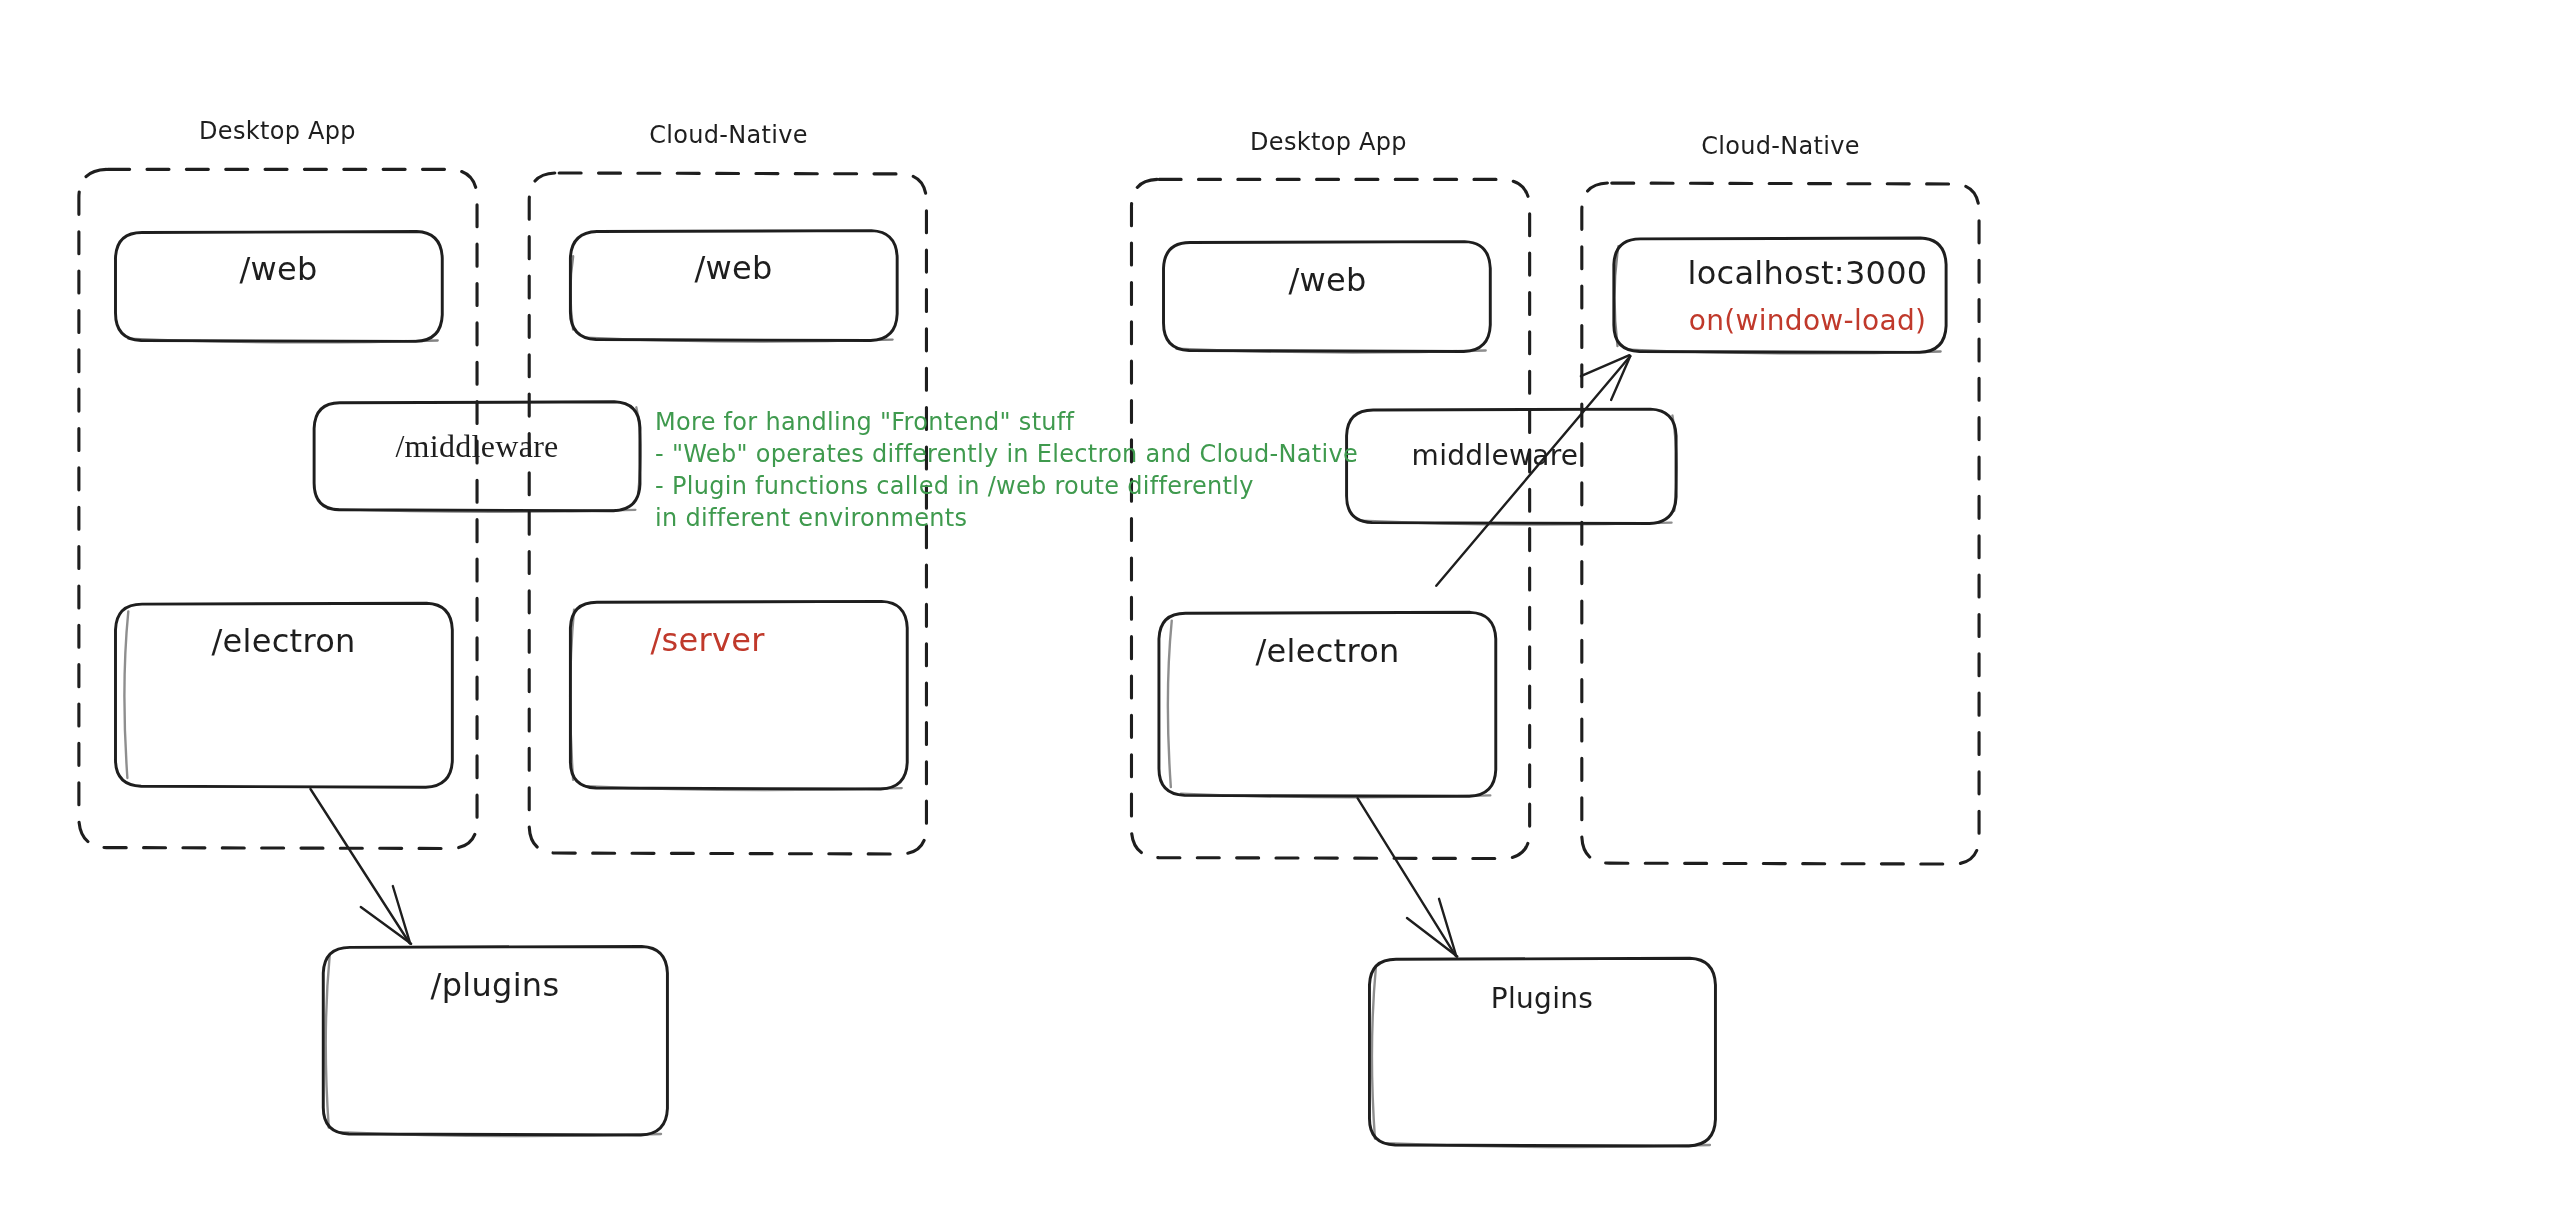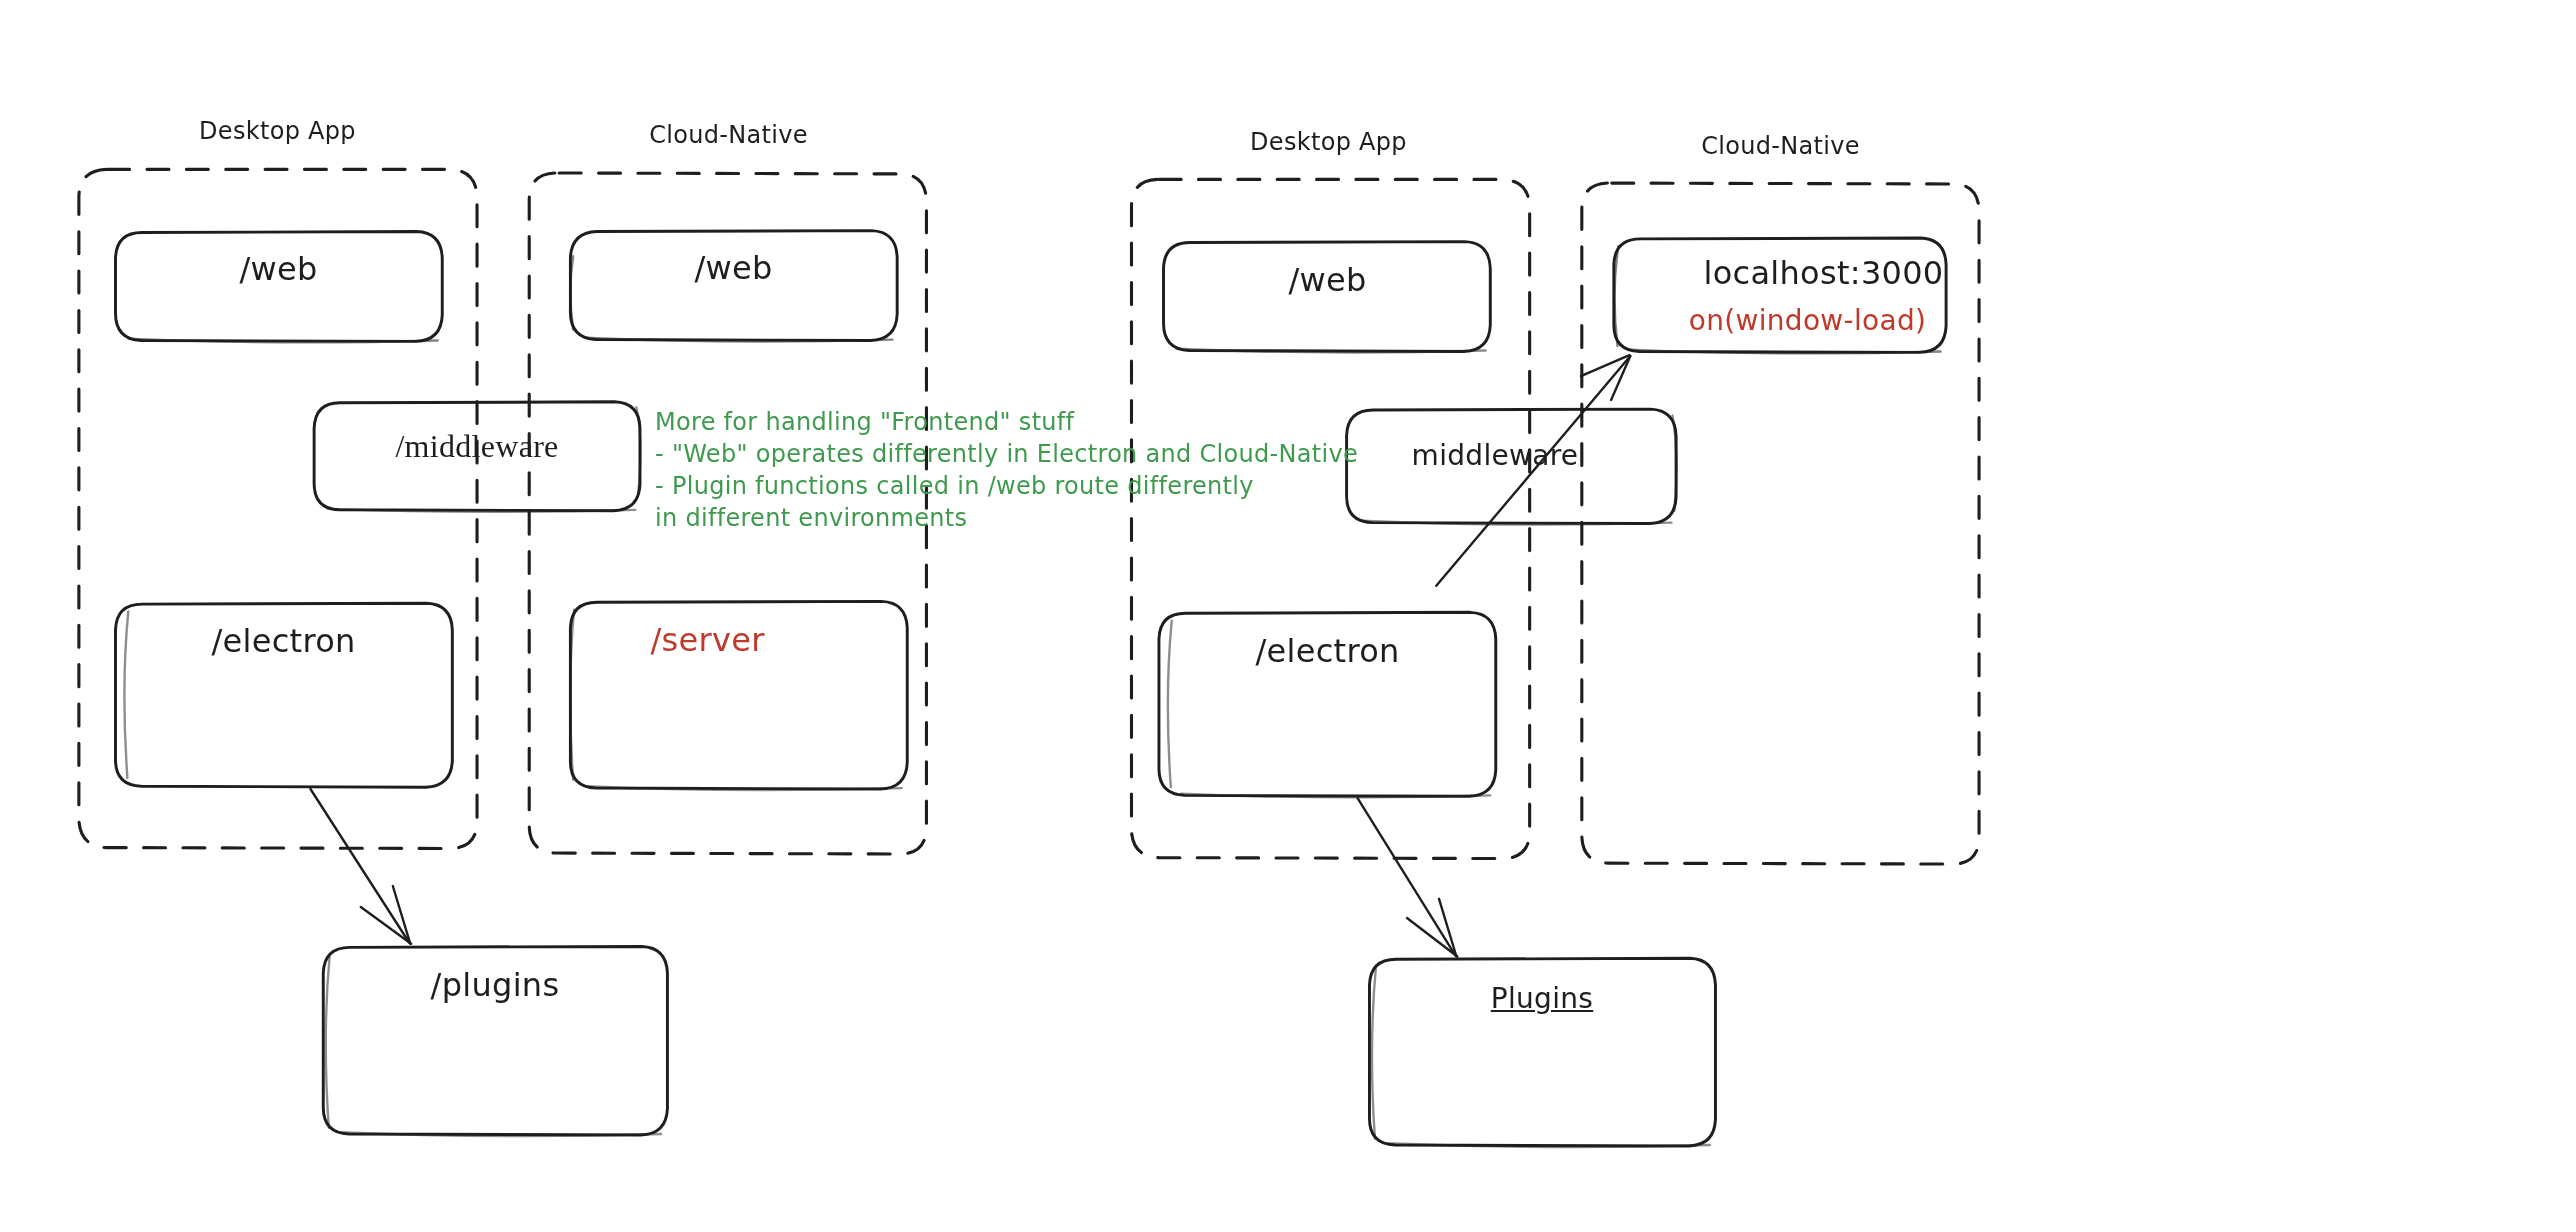--- a/index.html
+++ b/index.html
@@ -201,29 +201,29 @@
   <div class="txt box-label red-text" style="left:570px; top:621px; width:275px;">/server</div>
 
   <div class="txt box-label" style="left:323px; top:966px; width:344px;">/plugins</div>
 
   <div class="txt group-label" style="left:1166px; top:128px; width:325px;">Desktop App</div>
 
   <div class="txt group-label" style="left:1618px; top:132px; width:325px;">Cloud-Native</div>
 
   <div class="txt box-label" style="left:1164px; top:261px; width:327px;">/web</div>
 
-  <div class="txt box-label" style="left:1614px; top:254px; width:387px;padding-left:16px;">localhost:3000</div>
+  <div class="txt box-label" style="left:1614px; top:254px; width:387px;">localhost:3000</div>
 
   <div class="txt box-label-sm red-text" style="left:1669px; top:304px; width:277px;">on(window-load)</div>
 
   <div class="txt box-label-sm" style="left:1347px; top:439px; width:296px;">middleware</div>
 
   <div class="txt box-label" style="left:1159px; top:632px; width:337px;">/electron</div>
 
-  <div class="txt box-label-sm" style="left:1369px; top:982px; width:346px;text-decoration:underline;">Plugins</div>
+  <div class="txt box-label-sm" style="left:1369px; top:982px; width:346px;">Plugins</div>
 
   <div class="txt note-green" style="left:655px; top:406px; width:714px;">More for handling "Frontend" stuff
 - "Web" operates differently in Electron and Cloud-Native
 - Plugin functions called in /web route differently
 in different environments</div>
 
 
 </div>
 
 

